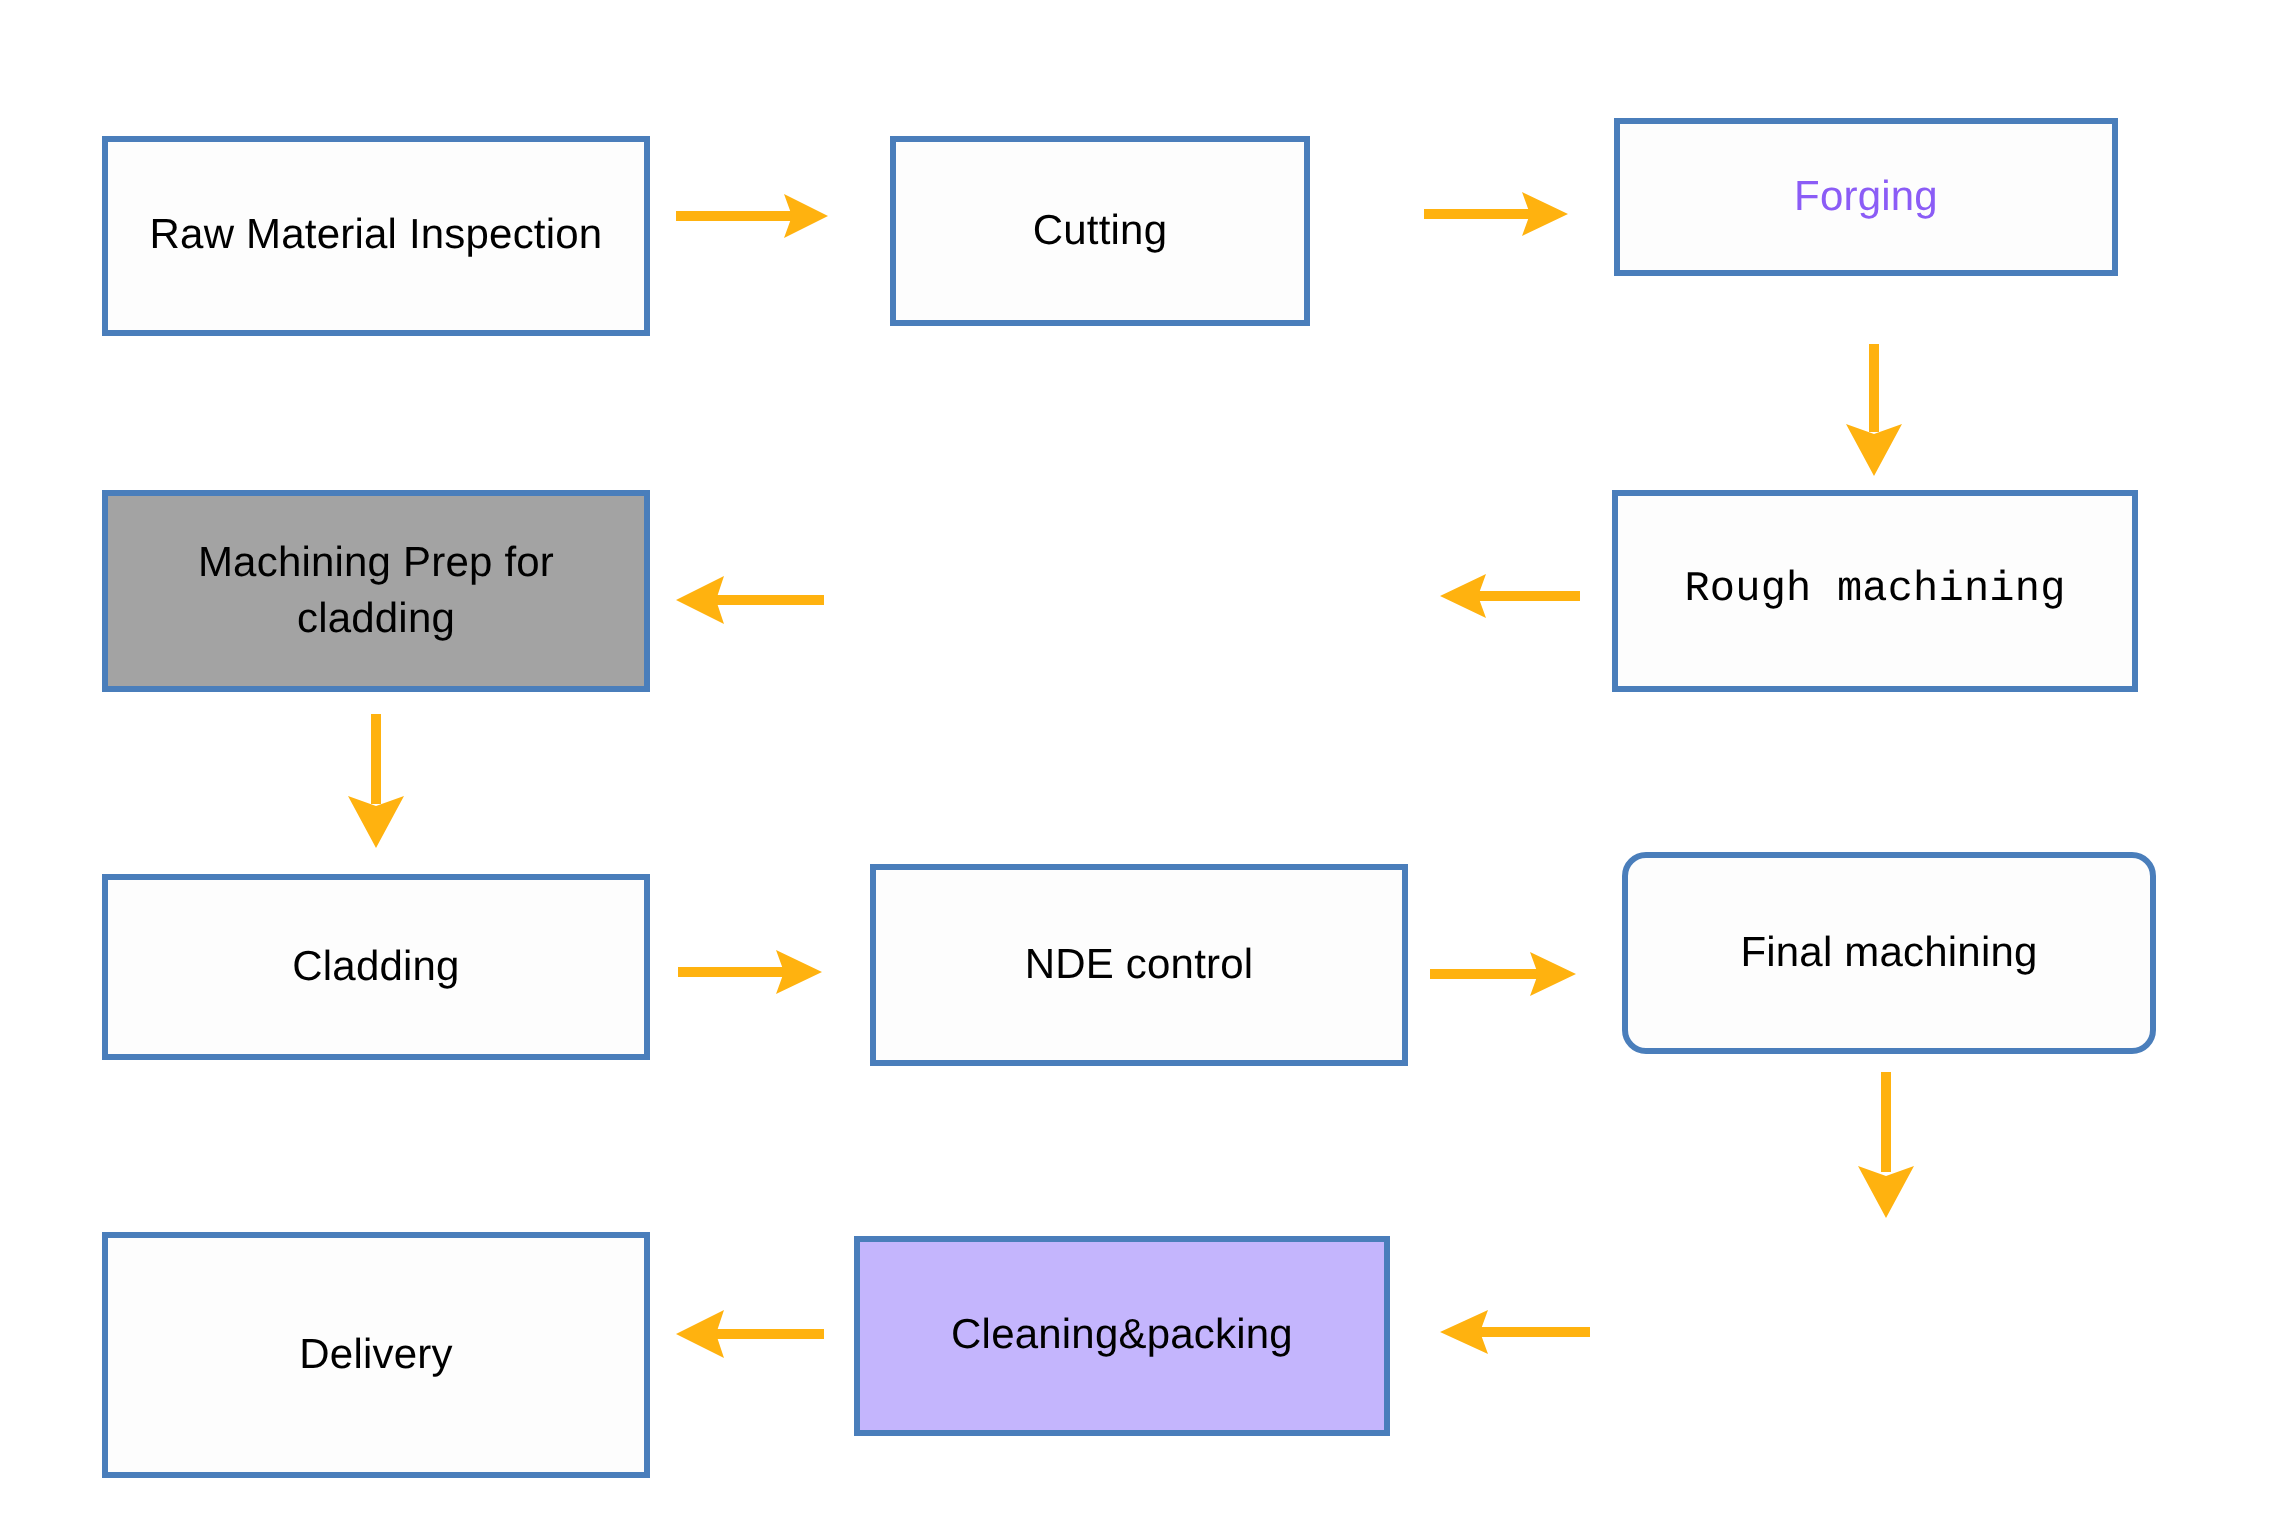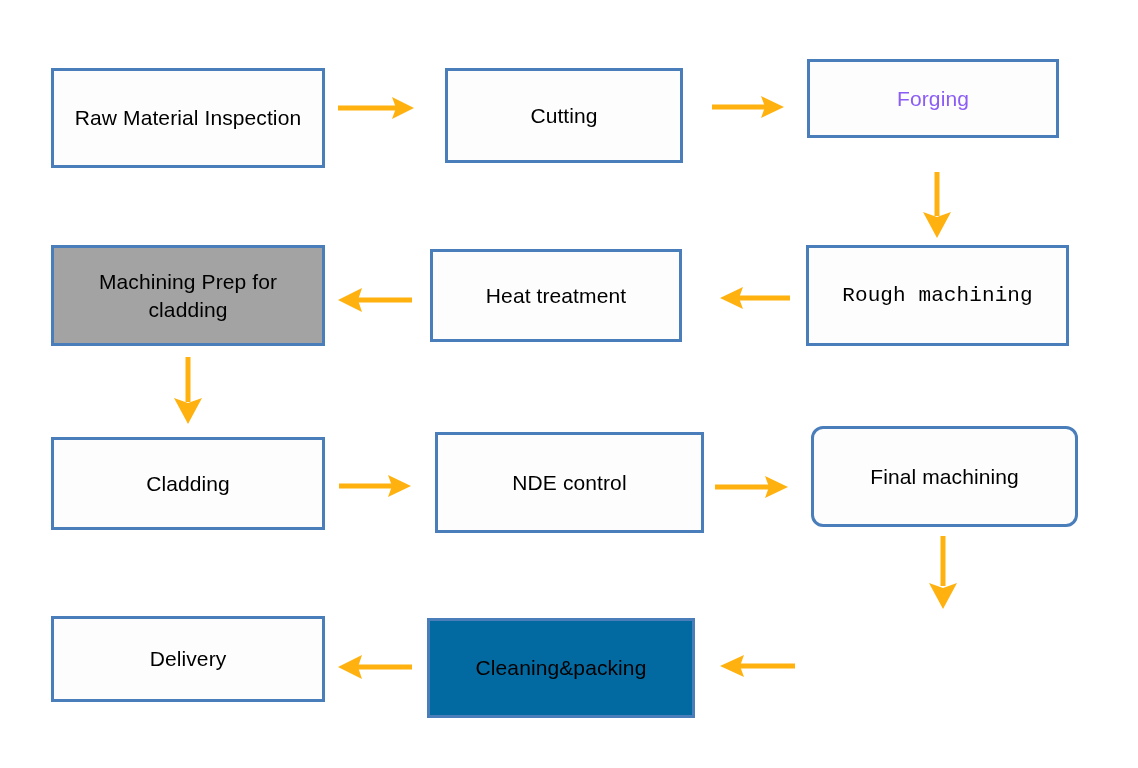--- a/index.html
+++ b/index.html
@@ -104,47 +104,44 @@
 
     <g>
       <line x1="412" y1="667" x2="358" y2="667" stroke="#ffb20f" stroke-width="5"></line>
       <path d="M 338 667 L 362 655 L 358 667 L 362 679 Z" fill="#ffb20f"></path>
     </g>
   </svg>
 
   <div class="node" style="left: 51px; top: 68px; width: 274px; height: 100px; border-color: rgb(74, 126, 187); background: rgb(253, 253, 253); color: rgb(0, 0, 0);">
     <span class="node-label">Raw Material Inspection</span>
   </div>
-  <div class="node" style="left: 445px; top: 68px; width: 238px; height: 95px; border-color: rgb(74, 126, 187); background: rgb(253, 253, 253); color: rgb(0, 0, 0);">
+  <div class="node" style="left: 445px; top: 68px; width: 210px; height: 95px; border-color: rgb(74, 126, 187); background: rgb(253, 253, 253); color: rgb(0, 0, 0);">
     <span class="node-label">Cutting</span>
   </div>
   <div class="node" style="left: 807px; top: 59px; width: 252px; height: 79px; border-color: rgb(74, 126, 187); background: rgb(253, 253, 253); color: #8b5cf6;">
     <span class="node-label">Forging</span>
   </div>
 
   <div class="node" style="left: 51px; top: 245px; width: 274px; height: 101px; border-color: rgb(74, 126, 187); background: #a3a3a3; color: rgb(0, 0, 0);">
     <span class="node-label">Machining Prep for cladding</span>
-  </div>
-  <div class="node" style="left: 430px; top: 249px; width: 252px; height: 93px; border-color: rgb(74, 126, 187); background: rgb(253, 253, 253); color: rgb(0, 0, 0);">
-    <span class="node-label">Heat treatment</span>
   </div>
   <div class="node" style="left: 806px; top: 245px; width: 263px; height: 101px; border-color: rgb(74, 126, 187); background: rgb(253, 253, 253); color: rgb(0, 0, 0); font-family: Liberation Mono, monospace;">
     <span class="node-label">Rough machining</span>
   </div>
 
   <div class="node" style="left: 51px; top: 437px; width: 274px; height: 93px; border-color: rgb(74, 126, 187); background: rgb(253, 253, 253); color: rgb(0, 0, 0);">
     <span class="node-label">Cladding</span>
   </div>
   <div class="node" style="left: 435px; top: 432px; width: 269px; height: 101px; border-color: rgb(74, 126, 187); background: rgb(253, 253, 253); color: rgb(0, 0, 0);">
     <span class="node-label">NDE control</span>
   </div>
   <div class="node" style="left: 811px; top: 426px; width: 267px; height: 101px; border-color: rgb(74, 126, 187); background: rgb(253, 253, 253); color: rgb(0, 0, 0); border-radius: 12px;">
     <span class="node-label">Final machining</span>
   </div>
 
-  <div class="node" style="left: 51px; top: 616px; width: 274px; height: 86px; border-color: rgb(74, 126, 187); background: rgb(253, 253, 253); color: rgb(0, 0, 0);">
+  <div class="node" style="left: 51px; top: 616px; width: 274px; height: 123px; border-color: rgb(74, 126, 187); background: rgb(253, 253, 253); color: rgb(0, 0, 0);">
     <span class="node-label">Delivery</span>
   </div>
-  <div class="node" style="left: 427px; top: 618px; width: 268px; height: 100px; border-color: rgb(74, 126, 187); background: #0369a1; color: rgb(0, 0, 0);">
+  <div class="node" style="left: 427px; top: 618px; width: 268px; height: 100px; border-color: rgb(74, 126, 187); background: #c4b5fd; color: rgb(0, 0, 0);">
     <span class="node-label">Cleaning&amp;packing</span>
   </div>
 
 </div>
 
 </body></html>

